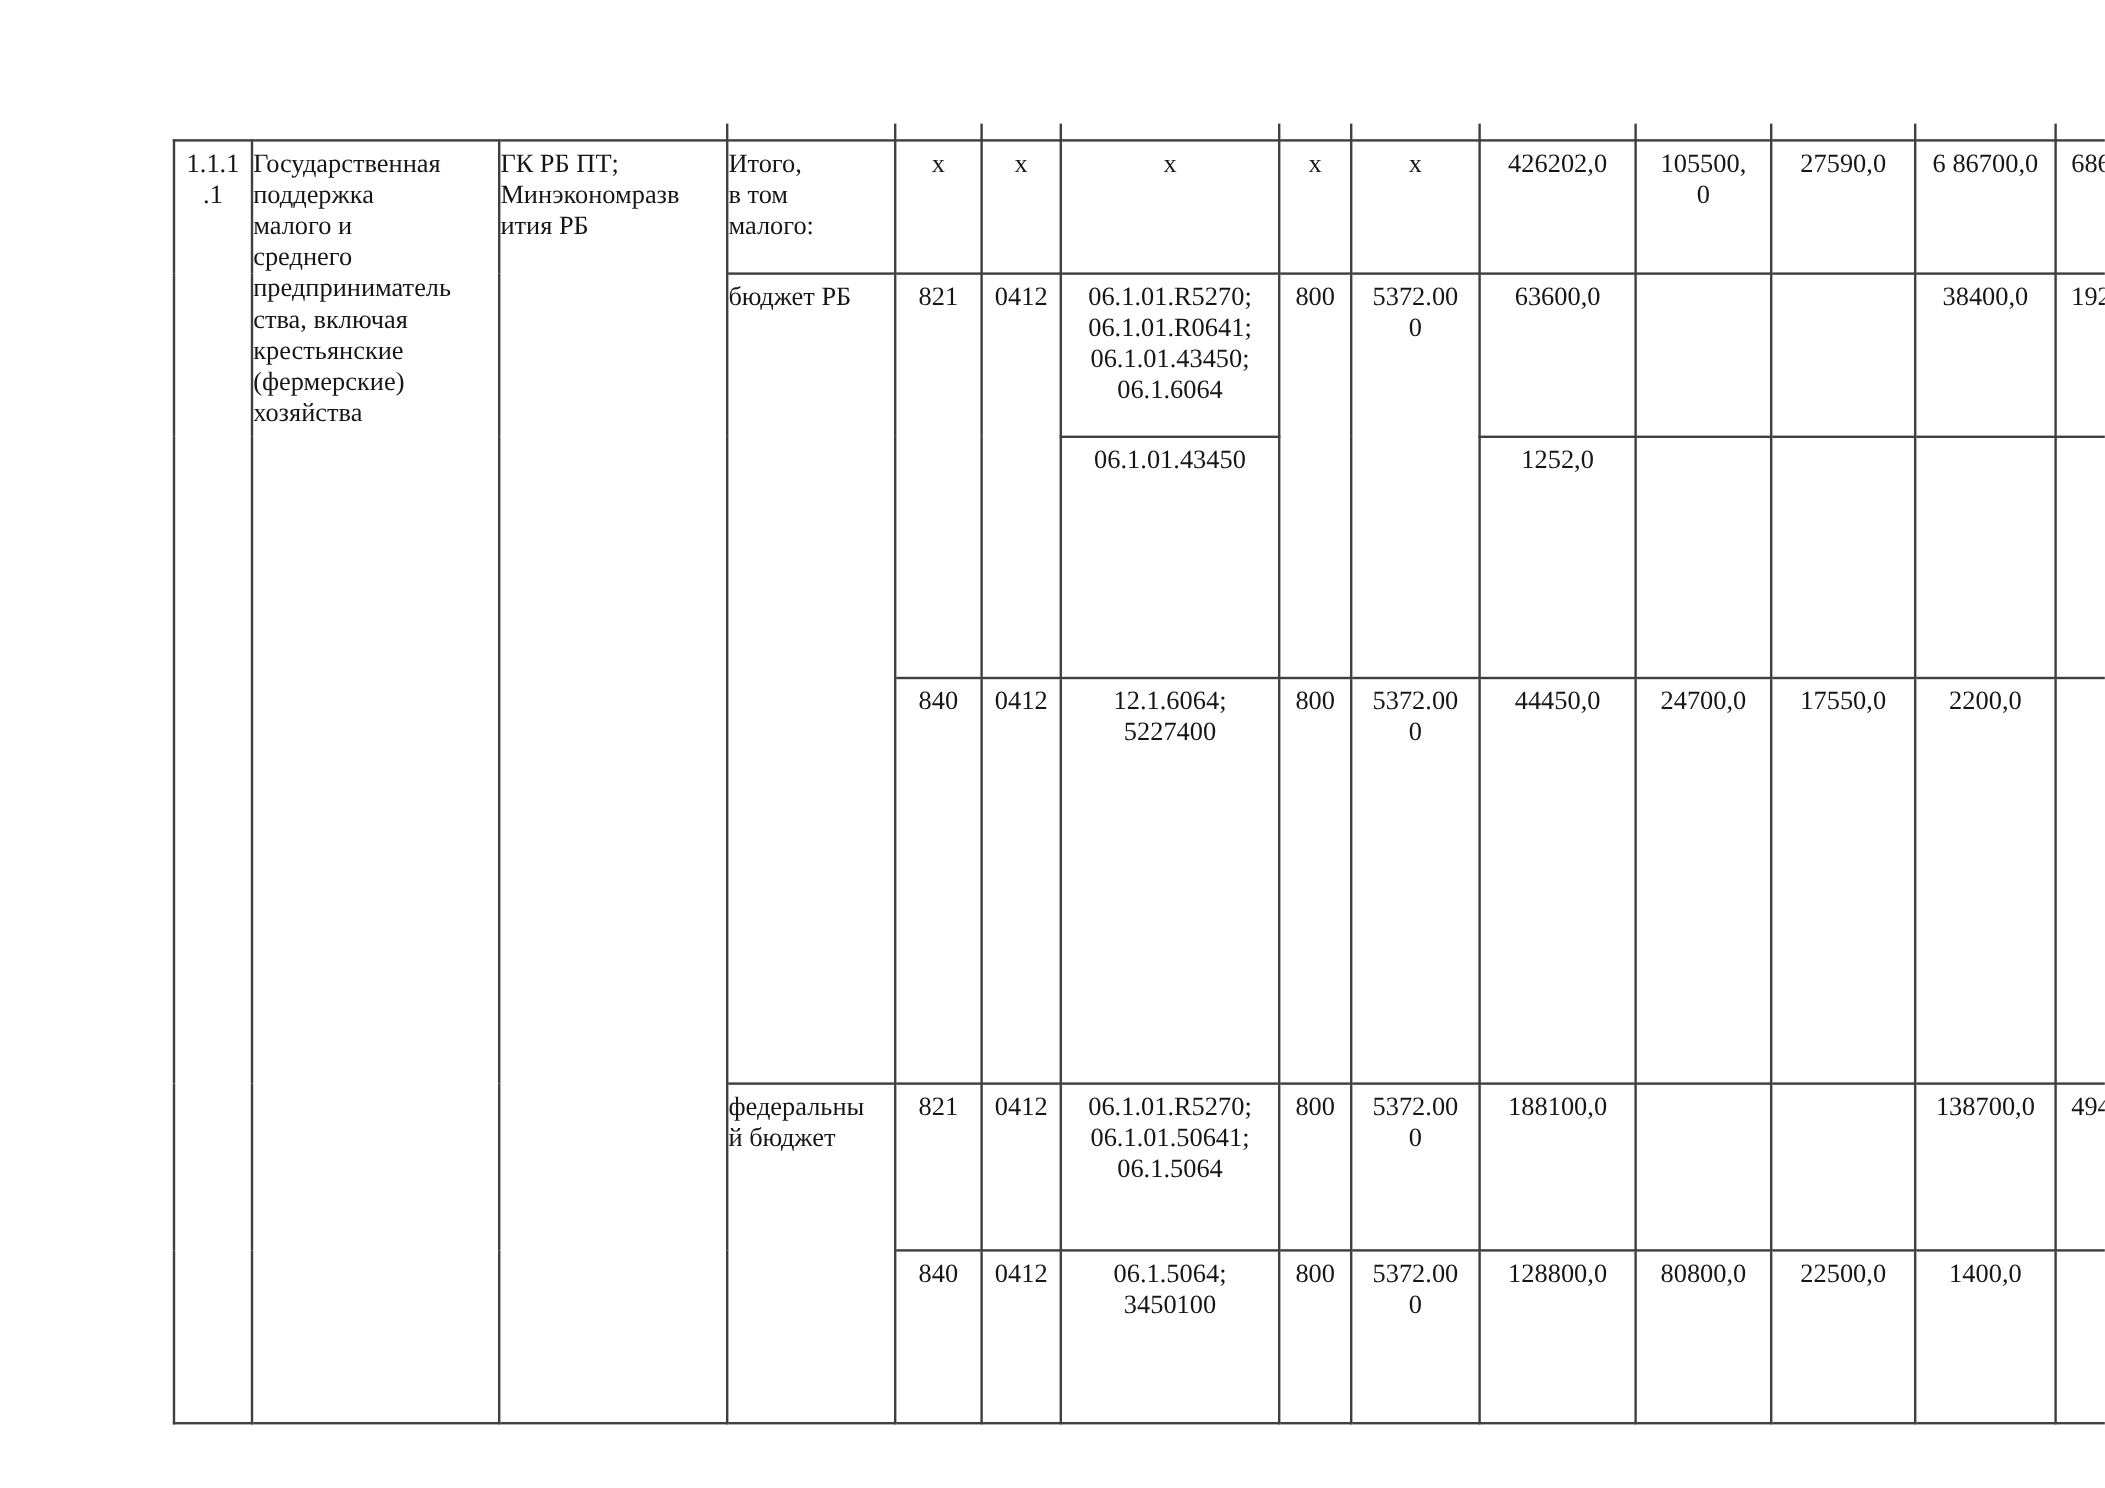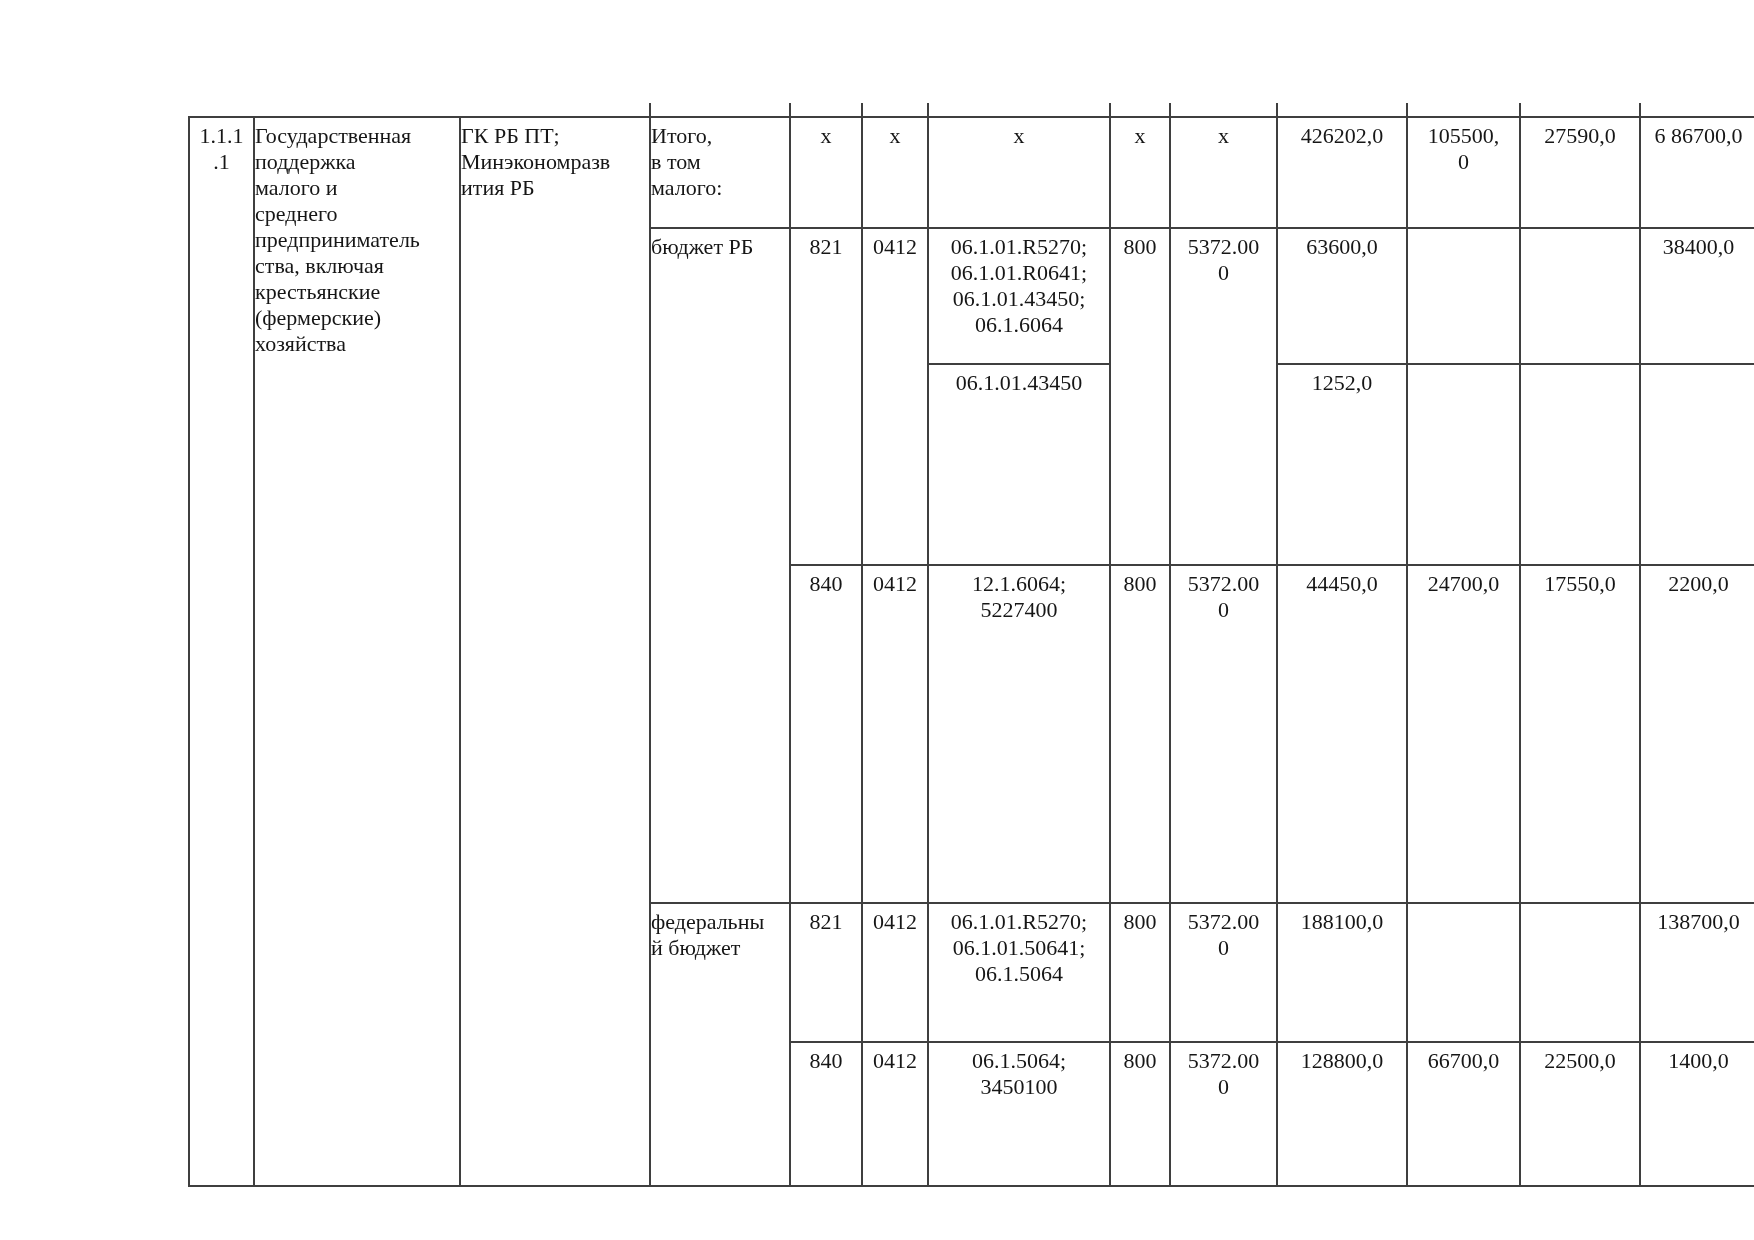--- a/index.html
+++ b/index.html
@@ -4,21 +4,21 @@
 <style>
   html, body { margin: 0; padding: 0; }
   body {
     width: 1754px; height: 1240px;
     background: #ffffff;
     position: relative;
     overflow: hidden;
     font-family: "Liberation Serif", "DejaVu Serif", serif;
     color: #161616;
   }
-  .page { position: absolute; inset: 0; margin-left: 44px; }
+  .page { position: absolute; inset: 0; }
   table.budget {
     position: absolute;
     left: 144px; top: 116px;
     border-collapse: collapse;
     table-layout: fixed;
     width: 1688px;
   }
   table.budget td {
     border: 2px solid #3f3f3f;
     vertical-align: top;
@@ -166,20 +166,20 @@
       </tr>
       <tr class="r5">
         <td>840</td>
         <td>0412</td>
         <td>06.1.5064;
 3450100</td>
         <td>800</td>
         <td>5372.00
 0</td>
         <td>128800,0</td>
-        <td>66700,0</td>
+        <td>80800,0</td>
         <td>22500,0</td>
         <td>1400,0</td>
         <td class="cut"></td>
       </tr>
     </tbody>
   </table>
 </div>
 
 </body></html>

